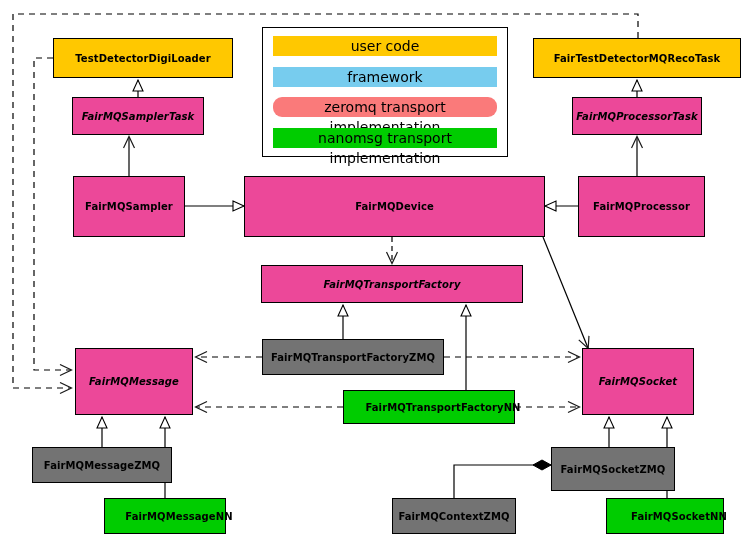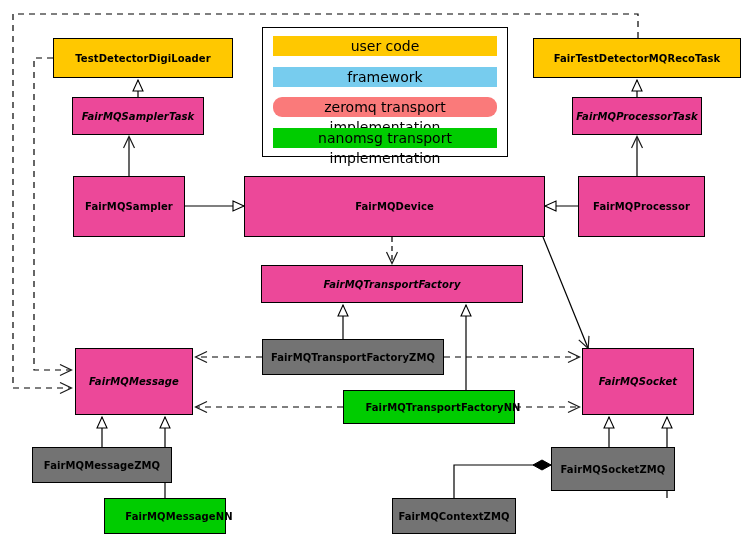--- a/index.html
+++ b/index.html
@@ -133,20 +133,21 @@
   <div class="node framework abstract" style="left:582px;top:348px;width:112px;height:67px;">FairMQSocket</div>
 
   <div class="node zmq" style="left:32px;top:447px;width:140px;height:36px;">FairMQMessageZMQ</div>
 
   <div class="node nn" style="left:104px;top:498px;width:122px;height:36px;">FairMQMessageNN</div>
 
   <div class="node zmq" style="left:392px;top:498px;width:124px;height:36px;">FairMQContextZMQ</div>
 
   <div class="node zmq" style="left:551px;top:447px;width:124px;height:44px;">FairMQSocketZMQ</div>
 
+  <div class="node nn" style="left:606px;top:498px;width:118px;height:36px;">FairMQSocketNN</div>
 
   <div id="legend">
     <div class="legend-row" style="background:#FFC800;">user code</div>
     <div class="legend-row" style="background:#77CCEE;">framework</div>
     <div class="legend-row" style="background:#FA7A7A;border-radius:9px;">zeromq transport implementation</div>
     <div class="legend-row" style="background:#00CC00;">nanomsg transport implementation</div>
   </div>
 
 </div>
 

